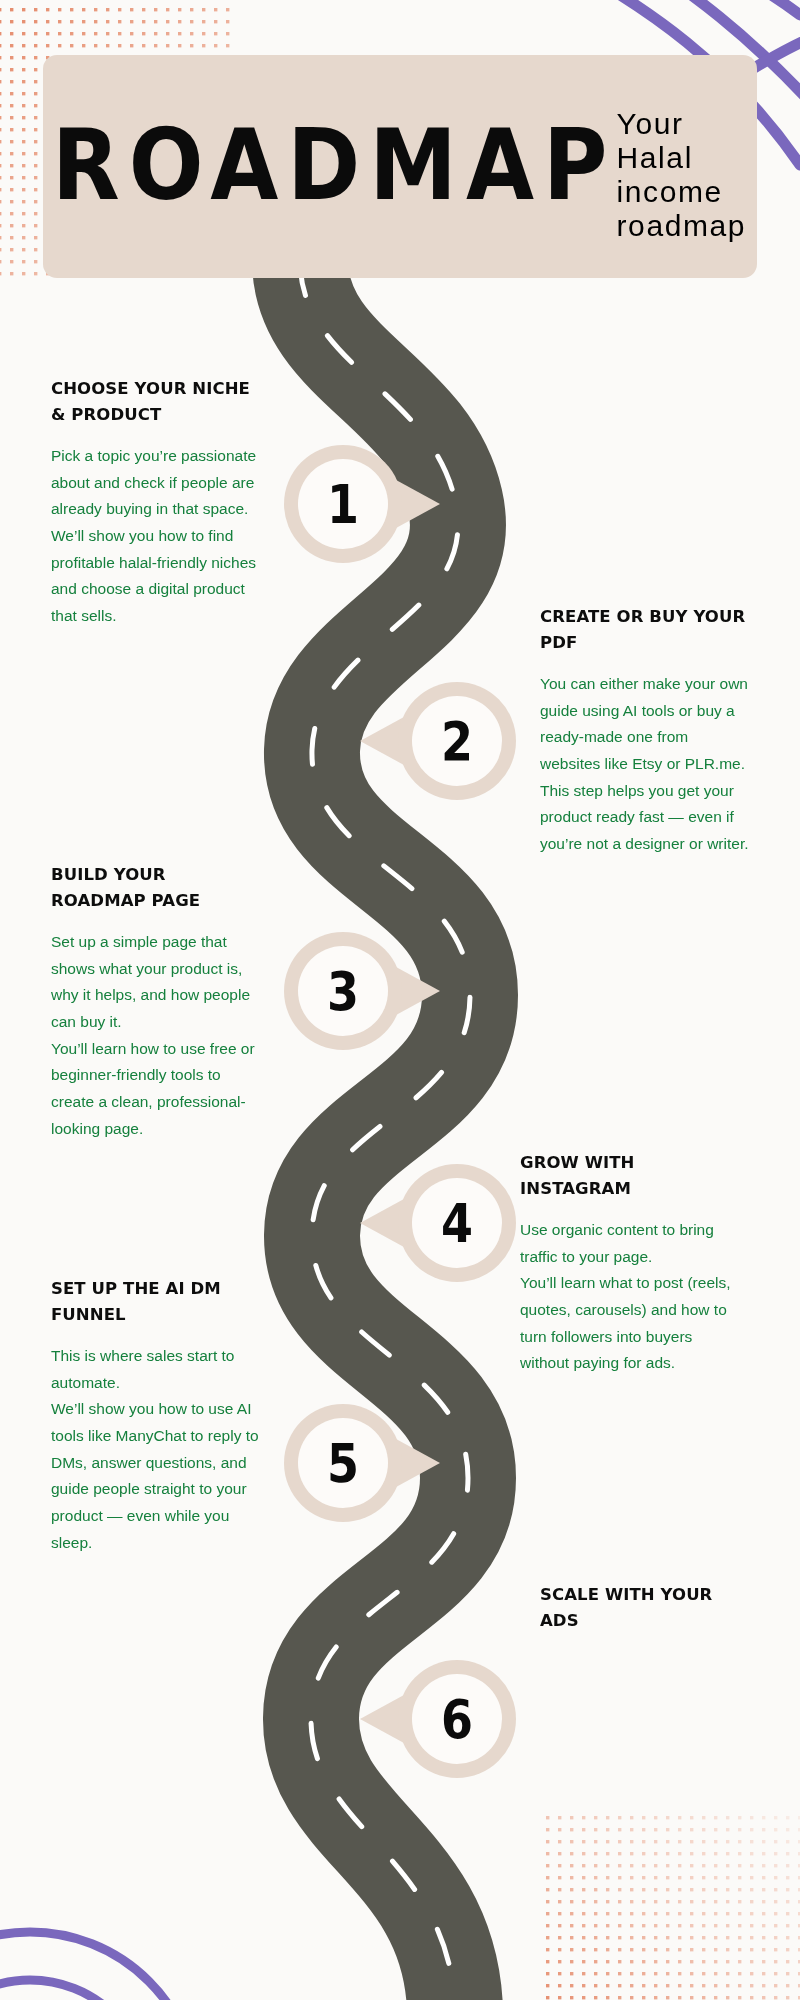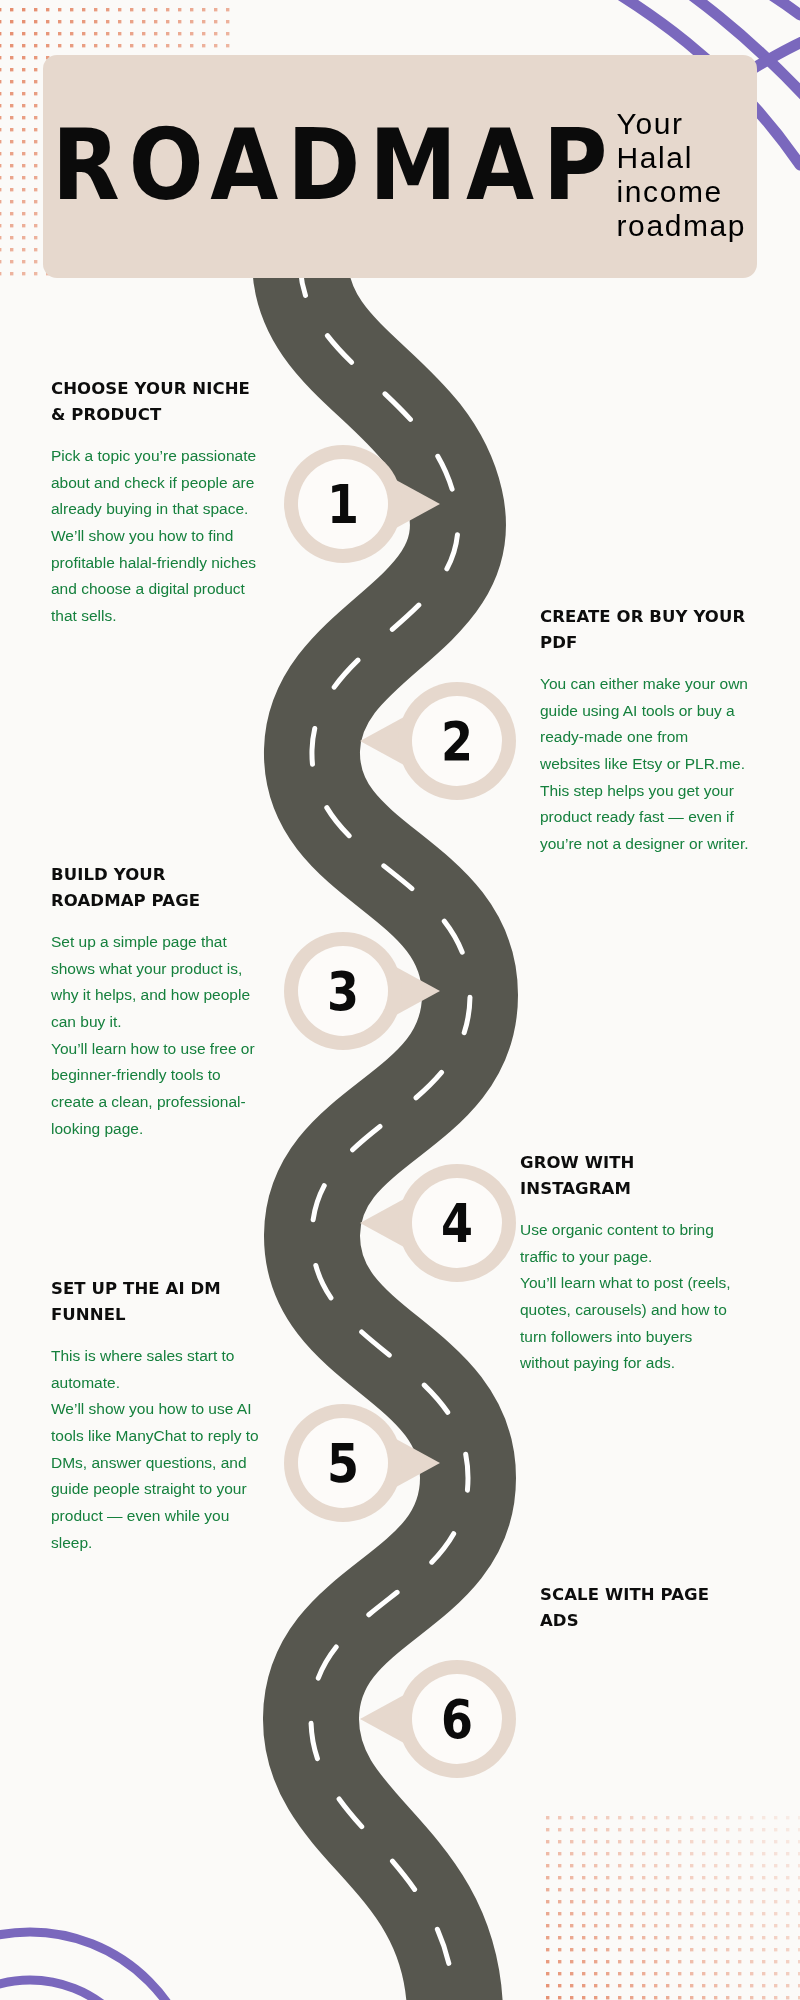--- a/index.html
+++ b/index.html
@@ -263,21 +263,21 @@
  You’ll learn what to post (reels, quotes, carousels) and how to turn followers into buyers without paying for ads.</p>
   </div>
 
   <div class="step" style="left:51px; top:1276px;">
     <p class="step-title">SET UP THE AI DM FUNNEL</p>
     <p class="step-body">This is where sales start to automate.
  We’ll show you how to use AI tools like ManyChat to reply to DMs, answer questions, and guide people straight to your product — even while you sleep.</p>
   </div>
 
   <div class="step" style="left:540px; top:1582px;">
-    <p class="step-title">SCALE WITH PAGE ADS</p>
+    <p class="step-title">SCALE WITH YOUR ADS</p>
   </div>
 
   <svg class="deco arcs-bl" viewBox="0 0 320 320">
     <g fill="none" stroke="#7a68bd" stroke-width="9">
       <circle cx="150" cy="300" r="72"></circle>
       <circle cx="150" cy="300" r="120"></circle>
       <circle cx="150" cy="300" r="168"></circle>
     </g>
   </svg>
 

